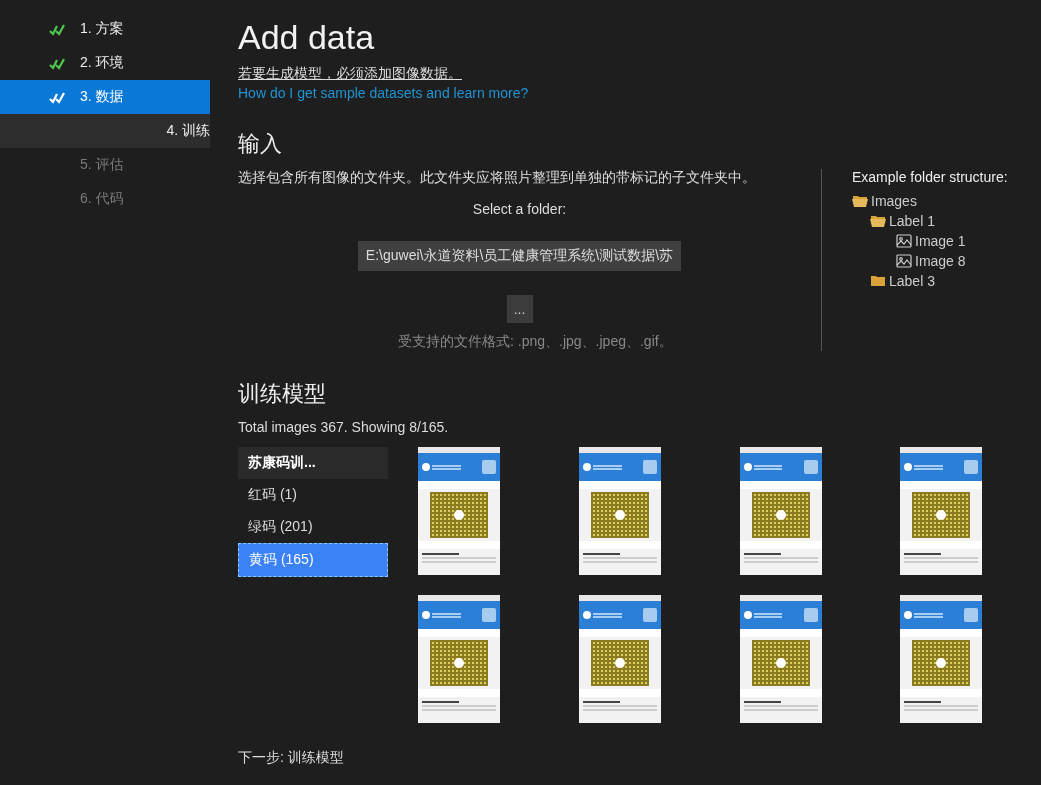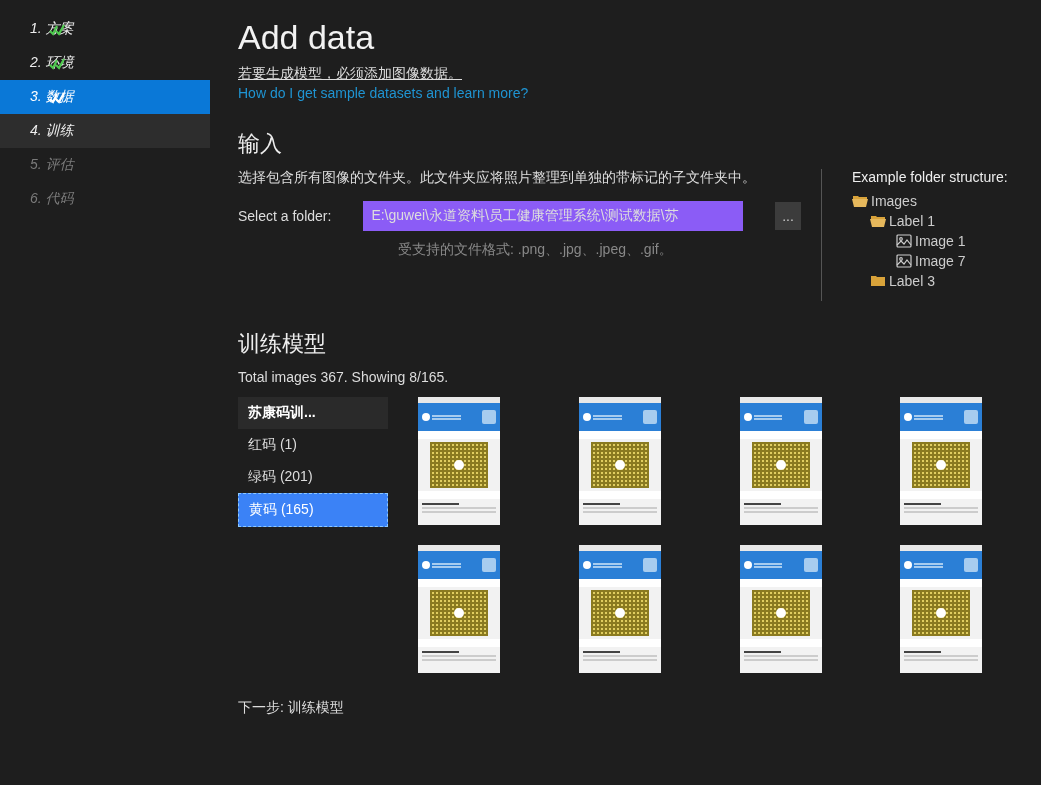--- a/index.html
+++ b/index.html
@@ -15,43 +15,44 @@
   }
   .sidebar {
     width: 210px;
     padding-top: 12px;
     flex-shrink: 0;
   }
   .sidebar-item {
     display: flex;
     align-items: center;
     height: 34px;
+    padding-left: 50px;
     cursor: pointer;
     position: relative;
     color: #eee;
-    font-style: italic;
   }
   .sidebar-item.completed::before {
     content: '';
     position: absolute;
     left: 50px;
     width: 16px; height: 16px;
   }
   .sidebar-item .check {
     position: absolute;
     left: 48px;
     top: 9px;
     width: 18px; height: 18px;
   }
   .sidebar-item.active {
     background: #0a78d7;
     color: #fff;
   }
   .sidebar-item.next {
     background: #2d2d2d;
+    justify-content: flex-end;
   }
   .sidebar-item.disabled {
     color: #7a7a7a;
   }
   .sidebar-item .label {
     margin-left: 30px;
   }
   .sidebar-item.no-icon .label {
     margin-left: 30px;
   }
@@ -86,27 +87,28 @@
   .input-right {
     width: 210px;
     border-left: 1px solid #555;
     padding-left: 30px;
     padding-bottom: 10px;
   }
   .desc { color: #ddd; margin-bottom: 14px; }
   .folder-select {
     display: flex;
     align-items: center;
-    gap: 32px;
+    gap: 24px;
     margin-bottom: 10px;
+    flex-direction: column;
   }
   .folder-label { color: #ddd; }
   .folder-path {
     flex: 1;
-    background: #8b5cf6;
+    background: #404040;
     color: #ddd;
     padding: 6px 8px;
     border: none;
     font-family: inherit;
     font-size: 14px;
     white-space: nowrap;
     overflow: hidden;
   }
   .browse-btn {
     width: 26px; height: 28px;
@@ -283,21 +285,21 @@
                 <path d="M1 12l4-4 3 3 3-4 4 5"></path>
               </svg></span>
           <span>Image 1</span>
         </div>
         <div class="tree-row indent-2">
           <span class="tree-icon"><svg viewBox="0 0 16 16" fill="none" stroke="#ccc" stroke-width="1.2">
                 <rect x="1" y="2" width="14" height="12" rx="1"></rect>
                 <circle cx="5" cy="6" r="1.3"></circle>
                 <path d="M1 12l4-4 3 3 3-4 4 5"></path>
               </svg></span>
-          <span>Image 7</span>
+          <span>Image 8</span>
         </div>
         <div class="tree-row indent-1">
           <span class="tree-icon"><svg viewBox="0 0 16 16">
                 <path fill="#d9a33a" d="M1 3h5l1 1h8v9H1z"></path>
               </svg></span>
           <span>Label 3</span>
         </div>
       </div>
     </div>
   </div>

